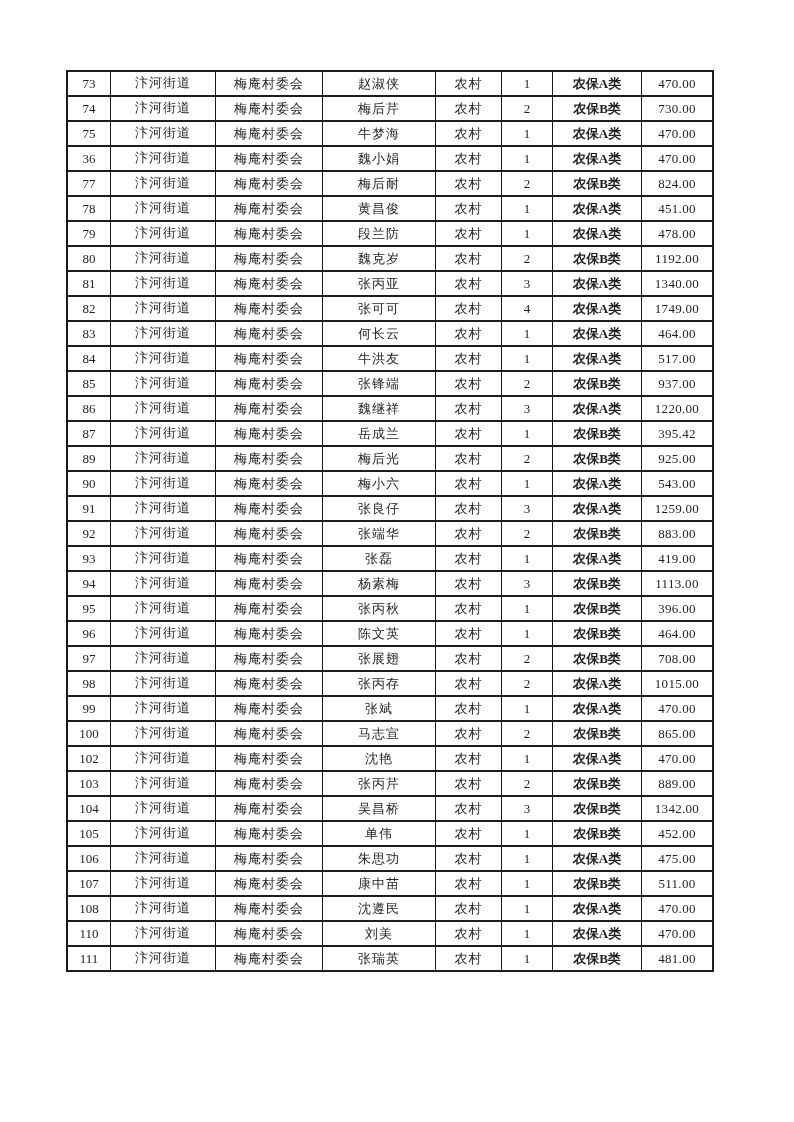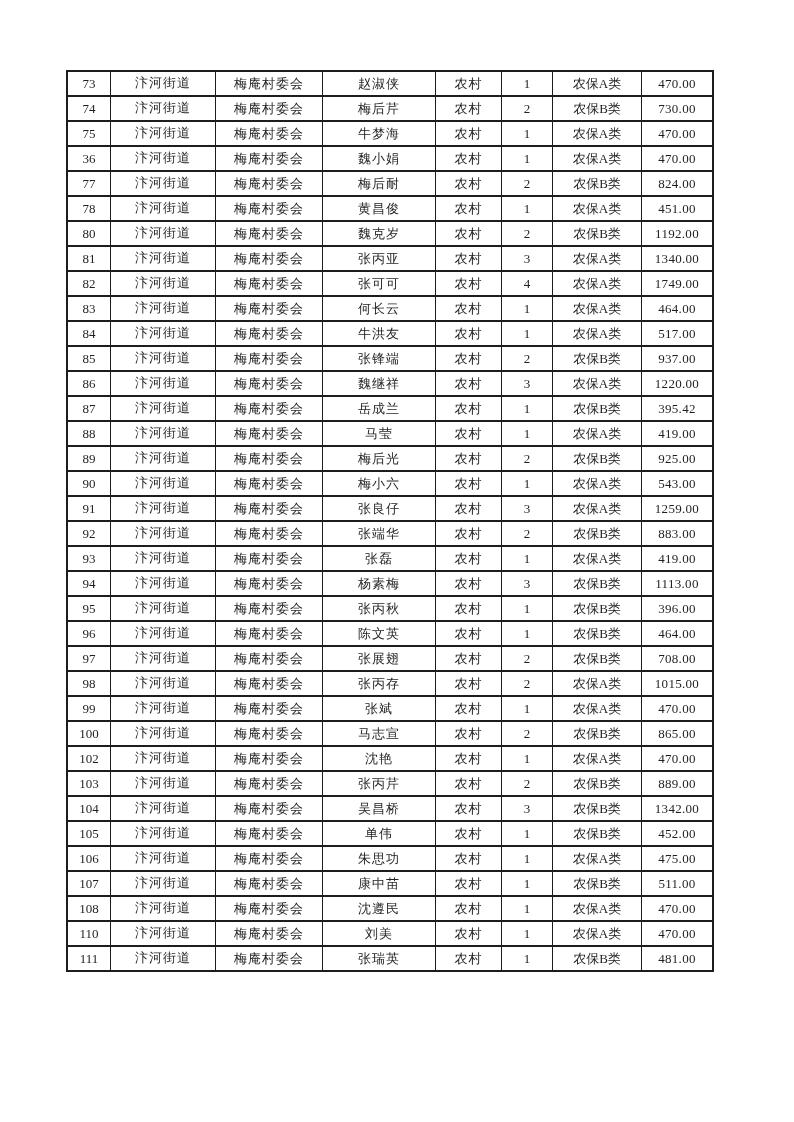--- a/index.html
+++ b/index.html
@@ -39,21 +39,21 @@
     font-size: 13px;
     white-space: nowrap;
     overflow: hidden;
   }
   .c-no     { width: 42px;  }
   .c-street { width: 104px; letter-spacing: 1px; font-family: Liberation Mono, monospace; }
   .c-village{ width: 106px; letter-spacing: 1px; }
   .c-name   { width: 112px; letter-spacing: 1px; }
   .c-type   { width: 65px;  letter-spacing: 1px; }
   .c-count  { width: 50px;  }
-  .c-cat    { width: 88px;  }
+  .c-cat    { width: 88px; font-weight: bold;  }
   .c-amount { width: 70px;  letter-spacing: 0.3px; }
   .c-no, .c-count, .c-amount {
     font-family: "Liberation Serif", "DejaVu Serif", serif;
     font-size: 13.5px;
   }
 </style>
 </head>
 <body>
 
 <div class="sheet">
@@ -128,20 +128,30 @@
     <td class="c-no">78</td>
     <td class="c-street">汴河街道</td>
     <td class="c-village">梅庵村委会</td>
     <td class="c-name">黄昌俊</td>
     <td class="c-type">农村</td>
     <td class="c-count">1</td>
     <td class="c-cat">农保A类</td>
     <td class="c-amount">451.00</td>
   </tr>
 
+  <tr>
+    <td class="c-no">79</td>
+    <td class="c-street">汴河街道</td>
+    <td class="c-village">梅庵村委会</td>
+    <td class="c-name">段兰防</td>
+    <td class="c-type">农村</td>
+    <td class="c-count">1</td>
+    <td class="c-cat">农保A类</td>
+    <td class="c-amount">478.00</td>
+  </tr>
 
   <tr>
     <td class="c-no">80</td>
     <td class="c-street">汴河街道</td>
     <td class="c-village">梅庵村委会</td>
     <td class="c-name">魏克岁</td>
     <td class="c-type">农村</td>
     <td class="c-count">2</td>
     <td class="c-cat">农保B类</td>
     <td class="c-amount">1192.00</td>
@@ -217,30 +227,20 @@
     <td class="c-no">87</td>
     <td class="c-street">汴河街道</td>
     <td class="c-village">梅庵村委会</td>
     <td class="c-name">岳成兰</td>
     <td class="c-type">农村</td>
     <td class="c-count">1</td>
     <td class="c-cat">农保B类</td>
     <td class="c-amount">395.42</td>
   </tr>
 
-  <tr>
-    <td class="c-no">88</td>
-    <td class="c-street">汴河街道</td>
-    <td class="c-village">梅庵村委会</td>
-    <td class="c-name">马莹</td>
-    <td class="c-type">农村</td>
-    <td class="c-count">1</td>
-    <td class="c-cat">农保A类</td>
-    <td class="c-amount">419.00</td>
-  </tr>
 
   <tr>
     <td class="c-no">89</td>
     <td class="c-street">汴河街道</td>
     <td class="c-village">梅庵村委会</td>
     <td class="c-name">梅后光</td>
     <td class="c-type">农村</td>
     <td class="c-count">2</td>
     <td class="c-cat">农保B类</td>
     <td class="c-amount">925.00</td>

